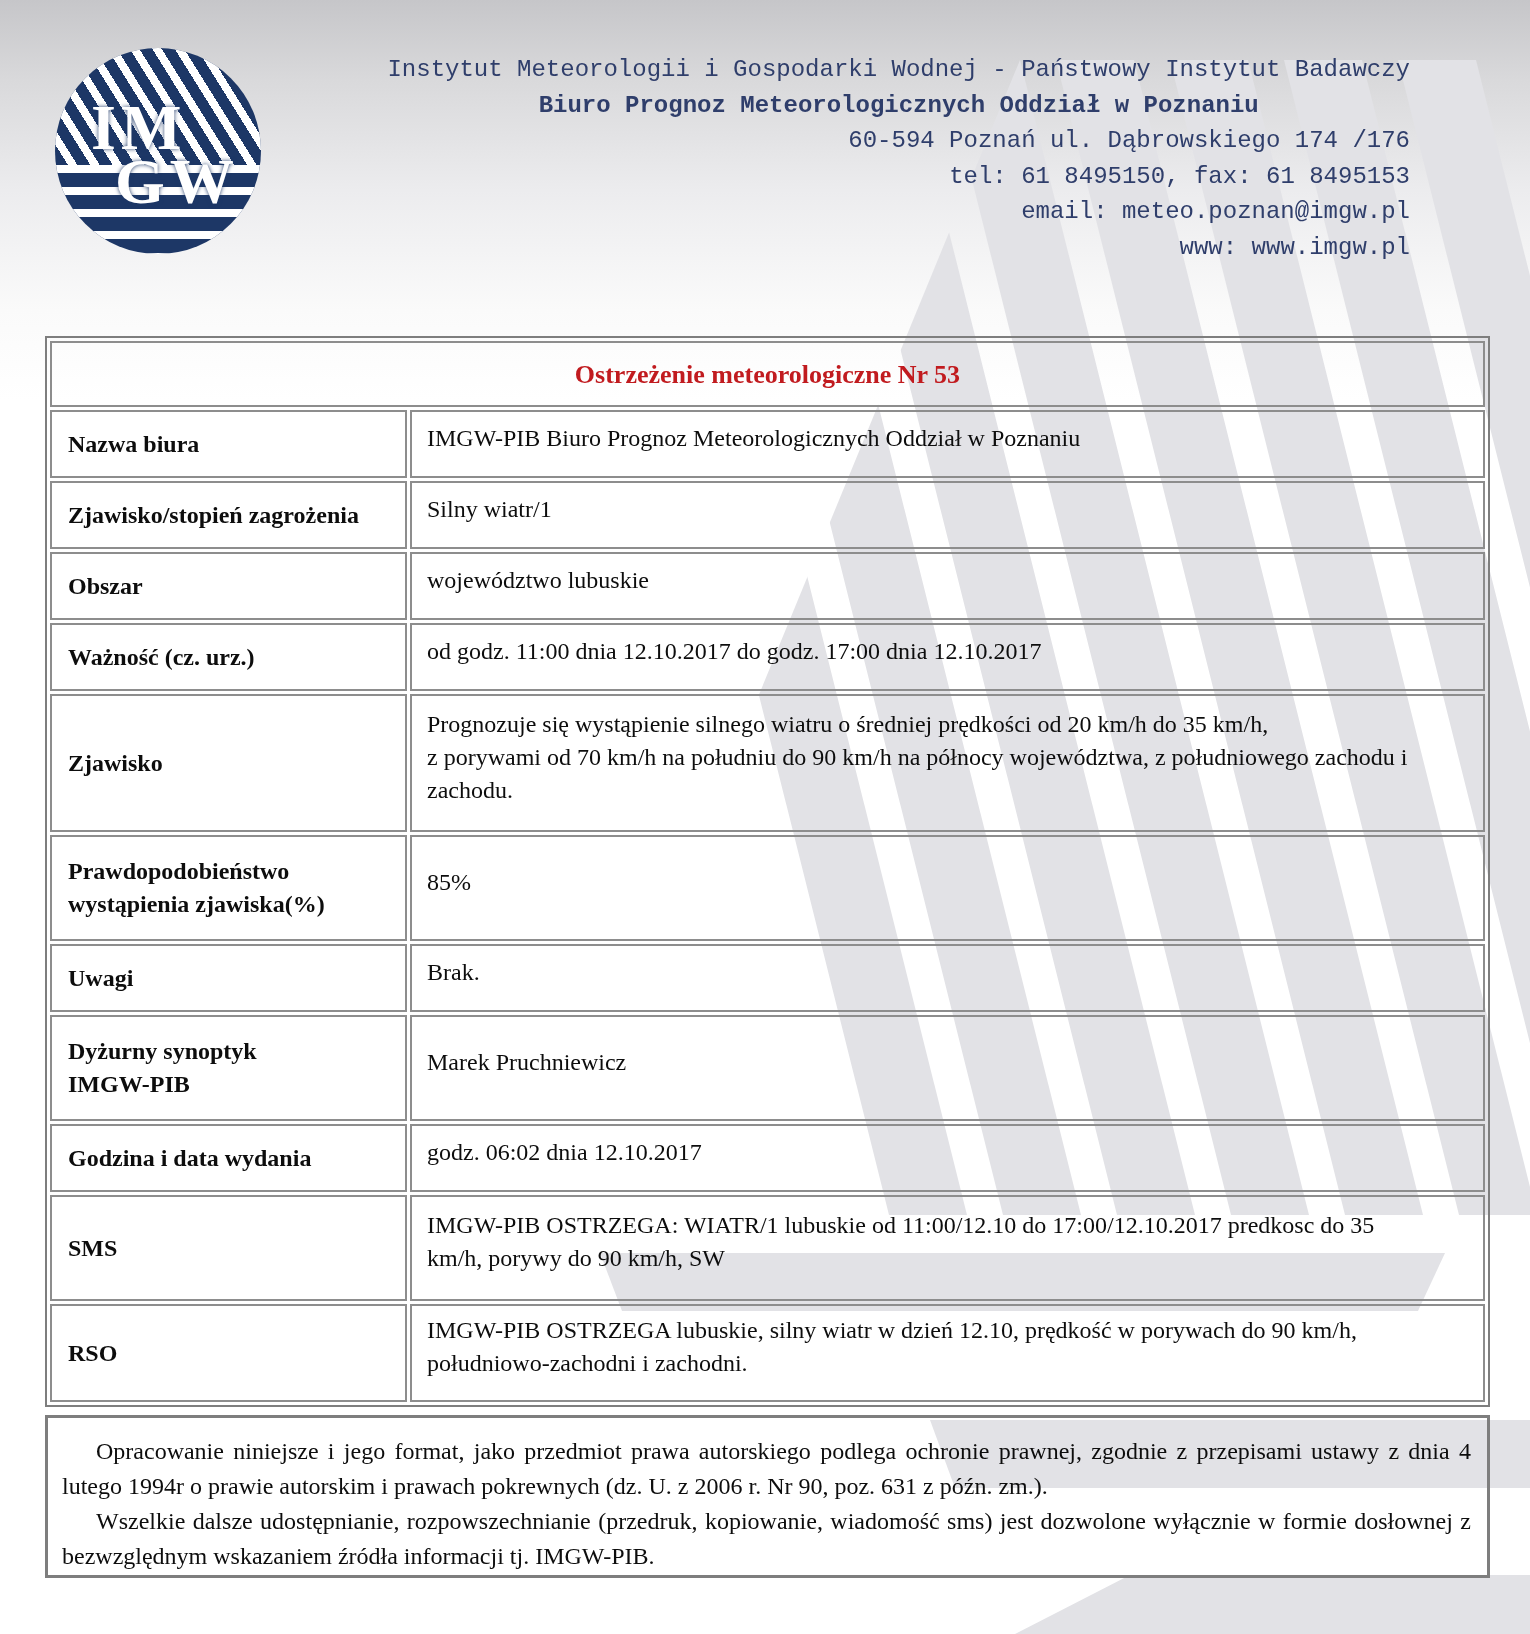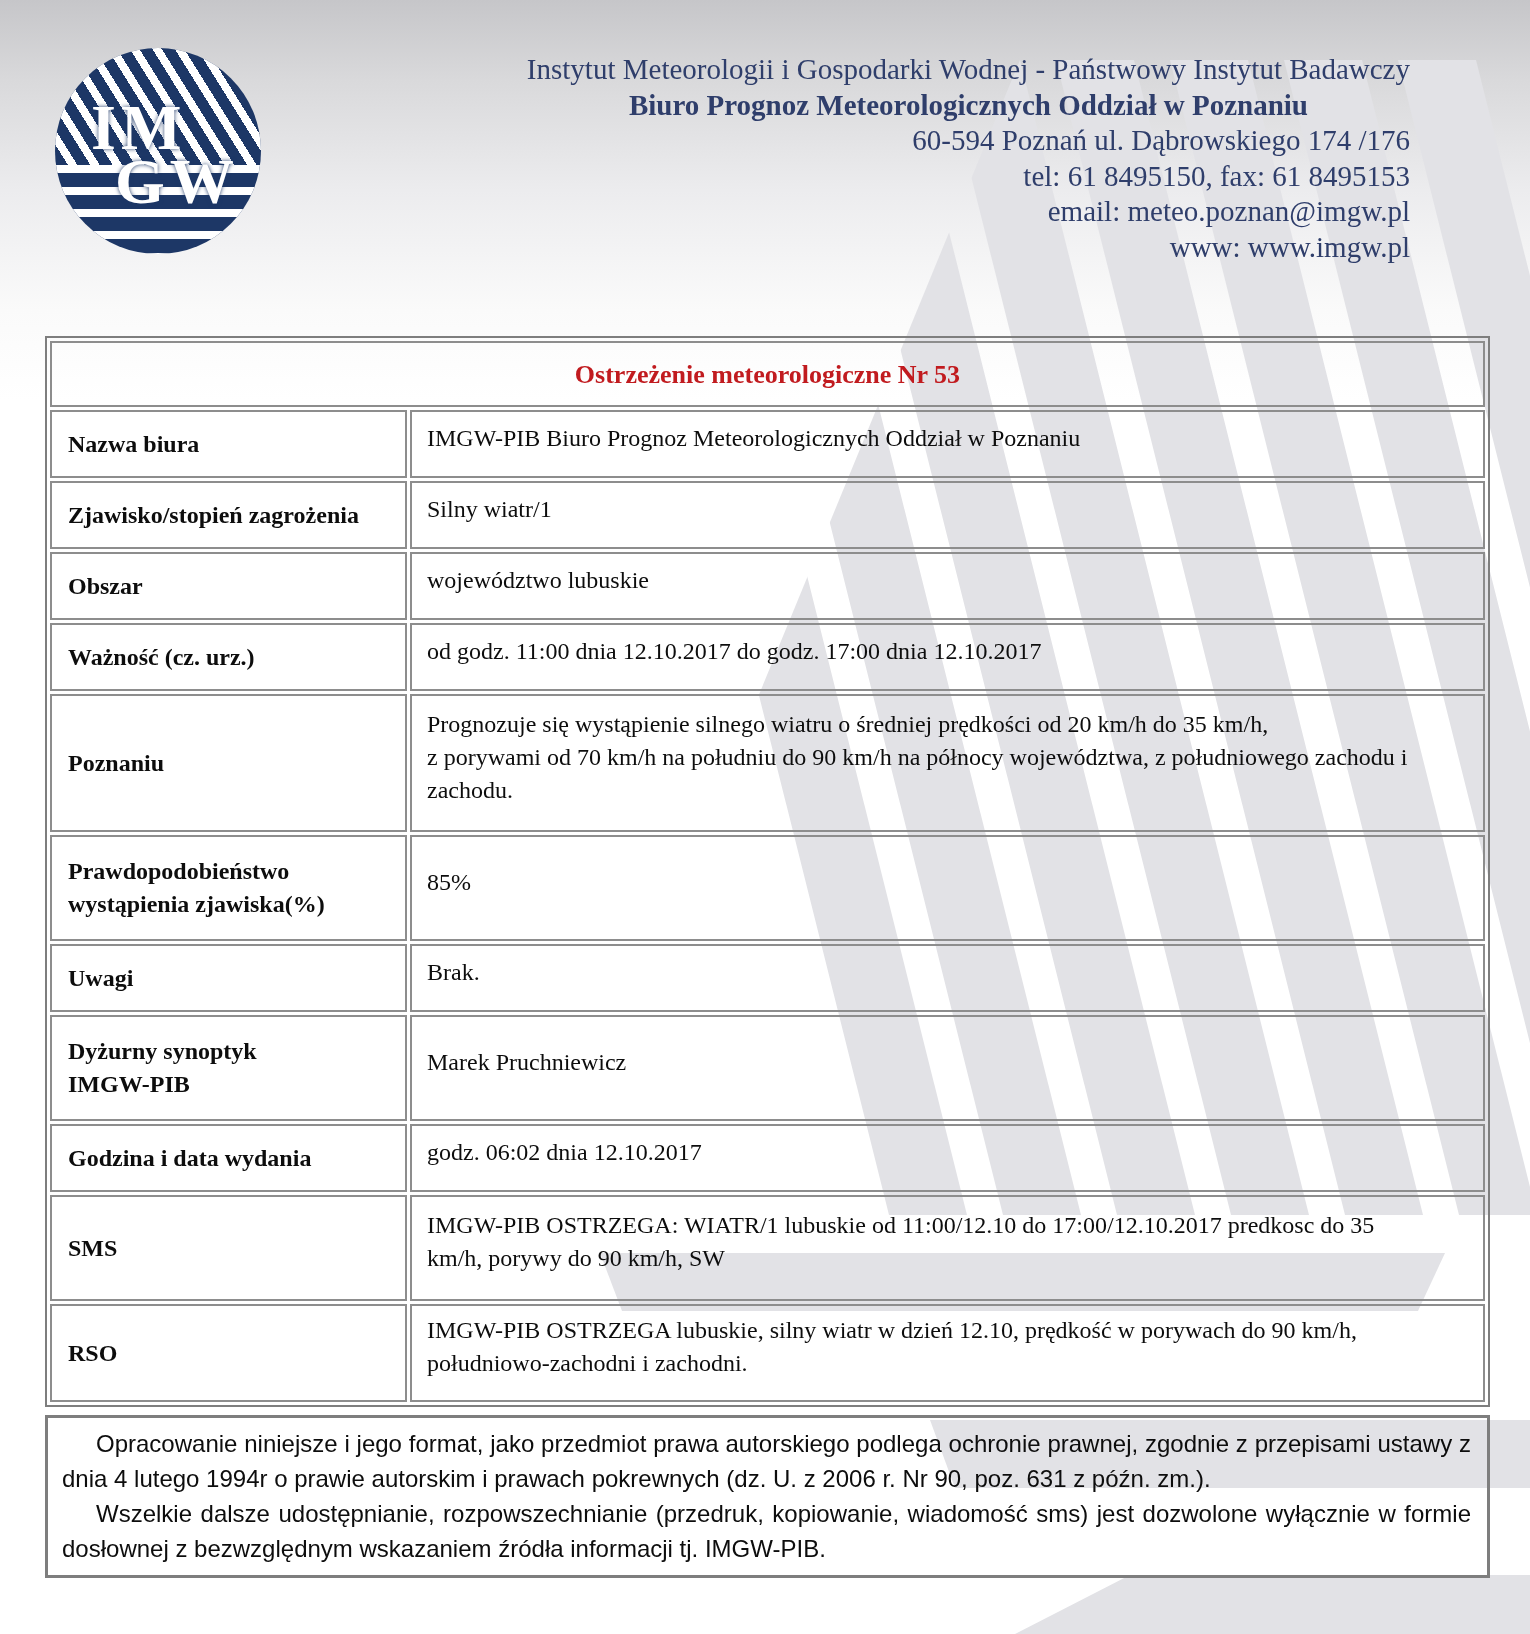--- a/index.html
+++ b/index.html
@@ -34,22 +34,22 @@
     position:absolute; color:#ffffff; font-weight:bold;
     font-family:"Liberation Serif", serif; font-size:64px; line-height:64px;
     letter-spacing:5px; text-shadow:0 0 4px #1d3766;
   }
   .logo-im { left:36px; top:48px; }
   .logo-gw { left:60px; top:102px; }
   
   .header-block {
     position:absolute; top:52px; right:120px; z-index:1;
     text-align:right; color:#2f3e6b;
-    font-family:Liberation Serif, serif;
-    font-size:29px; line-height:35.5px;
+    font-family:Liberation Mono, monospace;
+    font-size:24px; line-height:35.5px;
   }
   .hl-bold { font-weight:bold;text-align:center; }
   
   .warn-table {
     position:absolute; left:45px; top:336px; z-index:1;
     width:1445px;
     border:2px solid #7e7e7e;
     border-collapse:separate; border-spacing:3px;
     table-layout:fixed;
     background:transparent;
@@ -74,22 +74,22 @@
   tr.rh66  td { height:66px; }
   tr.rh70  td { height:68px; }
   tr.rh88  td { height:88px; }
   tr.rh106 td { height:106px; }
   tr.rh138 td { height:138px; }
   
   .copyright {
     position:absolute; left:45px; top:1415px; z-index:1;
     width:1445px; height:163px; box-sizing:border-box;
     border:3px solid #7e7e7e;
-    padding:8px 16px 8px 14px;
-    font-family:Liberation Sans, sans-serif;
+    padding:16px 16px 8px 14px;
+    font-family:Liberation Serif, serif;
     font-size:24px; line-height:35px; color:#0d0d0d;
     background:transparent;
   }
   .copyright p { margin:0; text-indent:34px; text-align:justify; }
 </style>
 </head>
 <body>
 
 <div class="page">
 
@@ -151,21 +151,21 @@
     </tr>
     <tr class="rh70">
       <td class="lab">Obszar</td>
       <td class="val">województwo lubuskie</td>
     </tr>
     <tr class="rh70">
       <td class="lab">Ważność (cz. urz.)</td>
       <td class="val">od godz. 11:00 dnia 12.10.2017 do godz. 17:00 dnia 12.10.2017</td>
     </tr>
     <tr class="rh138">
-      <td class="lab">Poznaniu</td>
+      <td class="lab">Zjawisko</td>
       <td class="val">Prognozuje się wystąpienie silnego wiatru o średniej prędkości od 20 km/h do 35 km/h,
 z porywami od 70 km/h na południu do 90 km/h na północy województwa, z południowego zachodu i zachodu.</td>
     </tr>
     <tr class="rh106">
       <td class="lab">Prawdopodobieństwo
 wystąpienia zjawiska(%)</td>
       <td class="val">85%</td>
     </tr>
     <tr class="rh70">
       <td class="lab">Uwagi</td>

